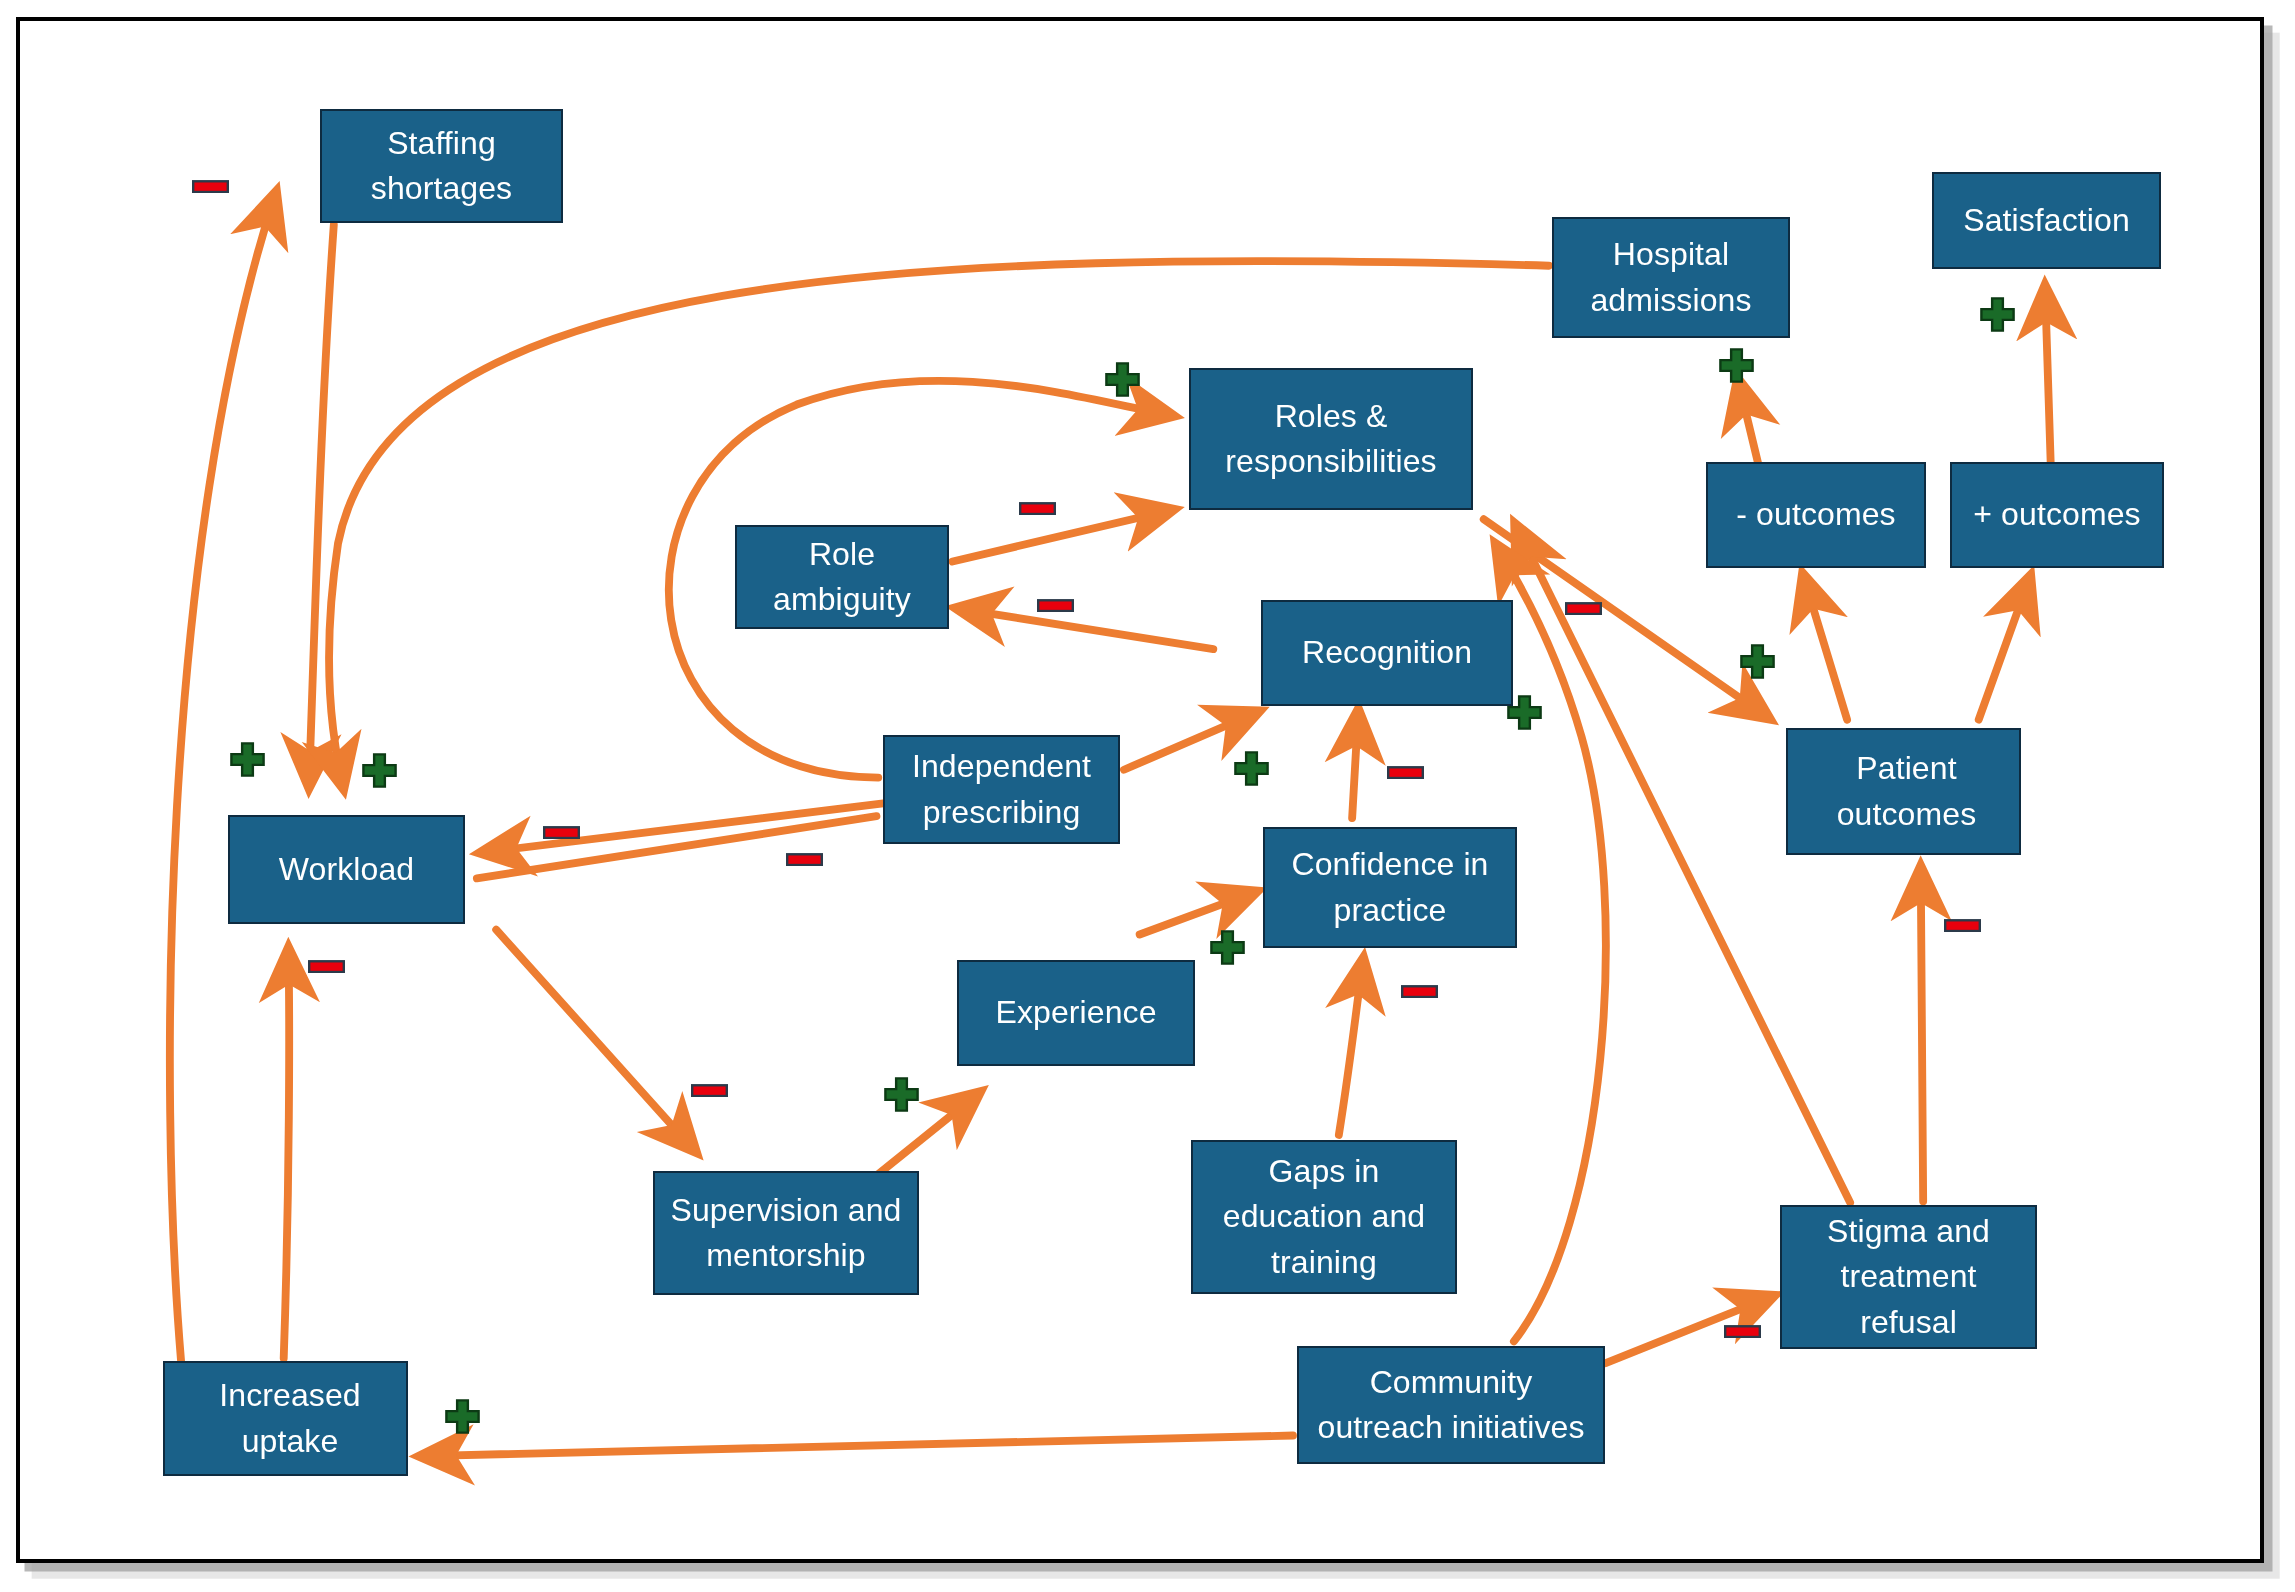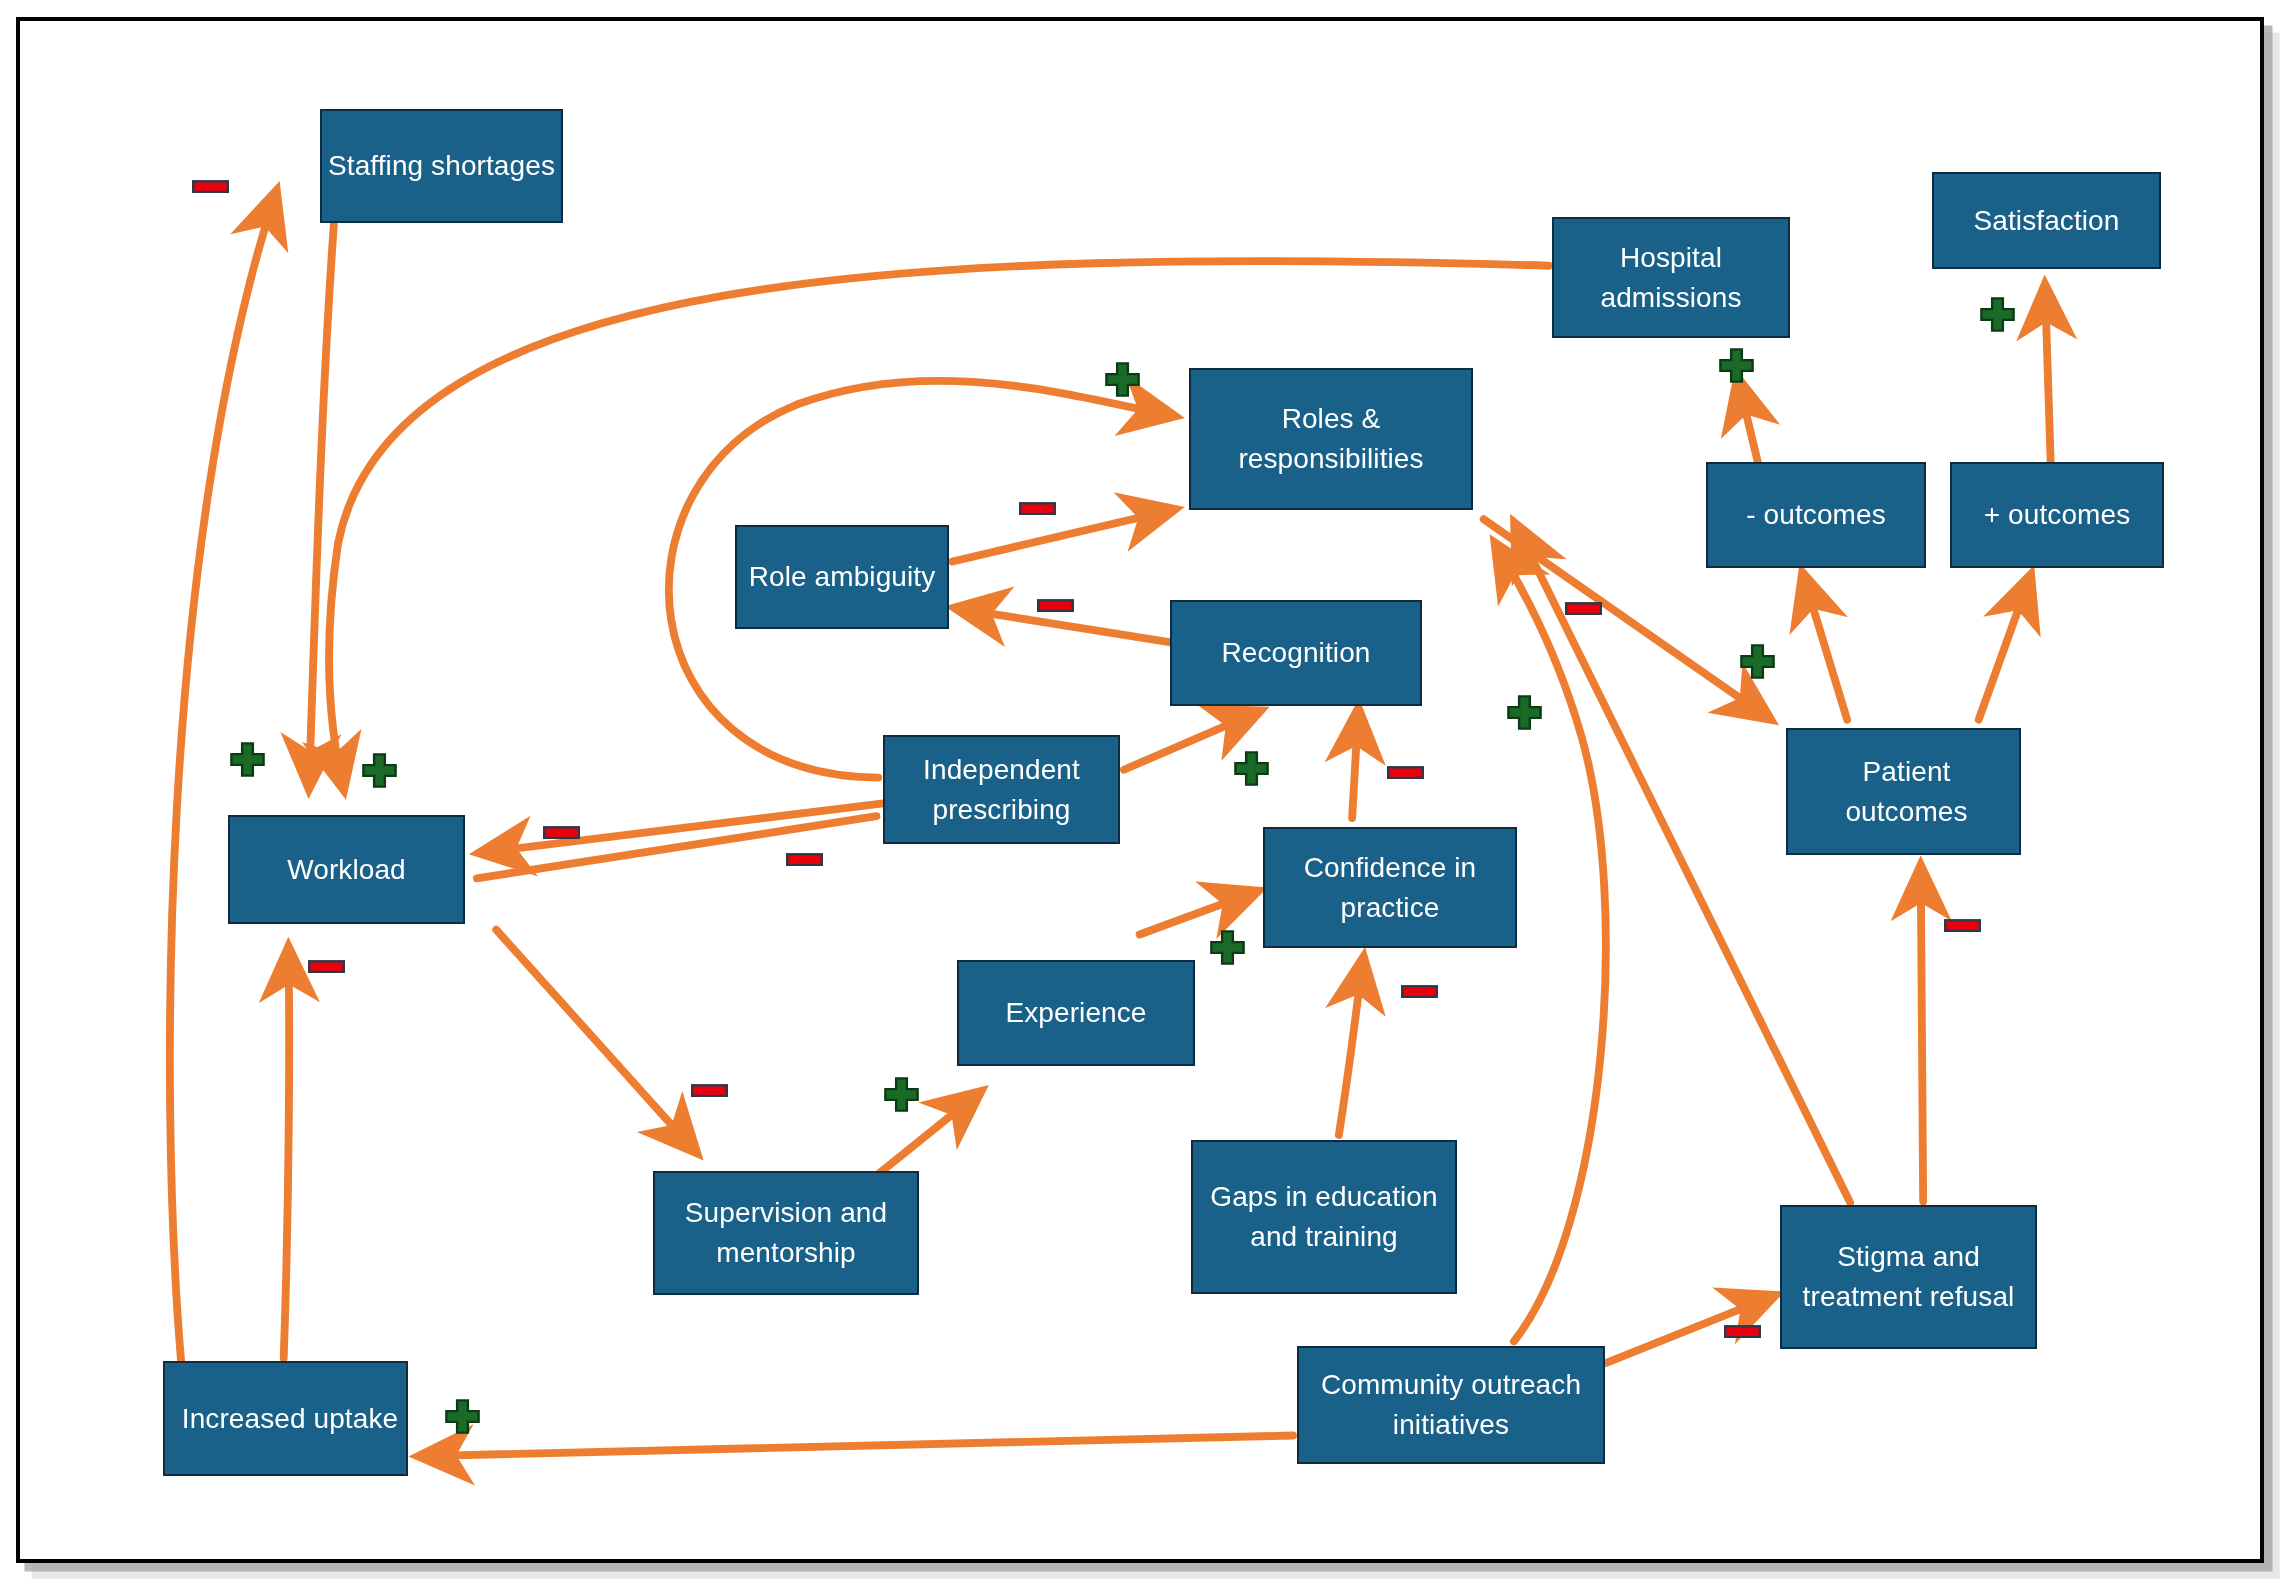--- a/index.html
+++ b/index.html
@@ -4,21 +4,21 @@
 <style>
   html,body{margin:0;padding:0;background:#ffffff;}
   body{font-family:"Liberation Sans",sans-serif;}
   #stage{position:relative;width:2295px;height:1592px;background:#ffffff;overflow:hidden;}
   #frame{position:absolute;left:16.3px;top:17px;width:2248px;height:1546px;
          border:4.2px solid #000000;background:#ffffff;box-sizing:border-box;
          box-shadow:8.5px 8.5px 0 0 rgba(160,160,160,0.75), 15.7px 15.7px 0 0 rgba(225,225,225,0.8);}
   #canvas{position:absolute;left:0;top:0;width:2295px;height:1592px;}
   .node{position:absolute;background:#1A6189;border:2.4px solid #0E2B40;
         color:#FFFFFF;display:flex;align-items:center;justify-content:center;
-        text-align:center;line-height:1.42;font-size:28px;letter-spacing:0.1px;
+        text-align:center;line-height:1.42;font-size:32px;letter-spacing:0.1px;
         box-sizing:border-box;padding:3.6px 6px;}
   .sign{position:absolute;display:block;}
   .plus{width:37px;height:37px;}
   .minus{width:37px;height:13.3px;}
   svg.layer{position:absolute;left:0;top:0;width:2295px;height:1592px;pointer-events:none;}
 </style>
 </head>
 <body>
 
 <div id="stage">
@@ -98,21 +98,21 @@
       </div>
       <div class="node" style="left: 1706px; top: 462px; width: 220px; height: 106px; background: rgb(26, 97, 137); border-color: rgb(14, 43, 64); color: rgb(255, 255, 255);">
         <span>- outcomes</span>
       </div>
       <div class="node" style="left: 1950px; top: 462px; width: 214px; height: 106px; background: rgb(26, 97, 137); border-color: rgb(14, 43, 64); color: rgb(255, 255, 255);">
         <span>+ outcomes</span>
       </div>
       <div class="node" style="left: 735px; top: 525px; width: 214px; height: 104px; background: rgb(26, 97, 137); border-color: rgb(14, 43, 64); color: rgb(255, 255, 255);">
         <span>Role ambiguity</span>
       </div>
-      <div class="node" style="left: 1170px; top: 600px; width: 252px; height: 106px; background: rgb(26, 97, 137); border-color: rgb(14, 43, 64); color: rgb(255, 255, 255); align-items: center;">
+      <div class="node" style="left: 1261px; top: 600px; width: 252px; height: 106px; background: rgb(26, 97, 137); border-color: rgb(14, 43, 64); color: rgb(255, 255, 255); align-items: center;">
         <span>Recognition</span>
       </div>
       <div class="node" style="left: 228px; top: 815px; width: 237px; height: 109px; background: rgb(26, 97, 137); border-color: rgb(14, 43, 64); color: rgb(255, 255, 255);">
         <span>Workload</span>
       </div>
       <div class="node" style="left: 883px; top: 735px; width: 237px; height: 109px; background: rgb(26, 97, 137); border-color: rgb(14, 43, 64); color: rgb(255, 255, 255);">
         <span>Independent prescribing</span>
       </div>
       <div class="node" style="left: 1786px; top: 728px; width: 235px; height: 127px; background: rgb(26, 97, 137); border-color: rgb(14, 43, 64); color: rgb(255, 255, 255); padding-left: 12px;">
         <span>Patient outcomes</span>

